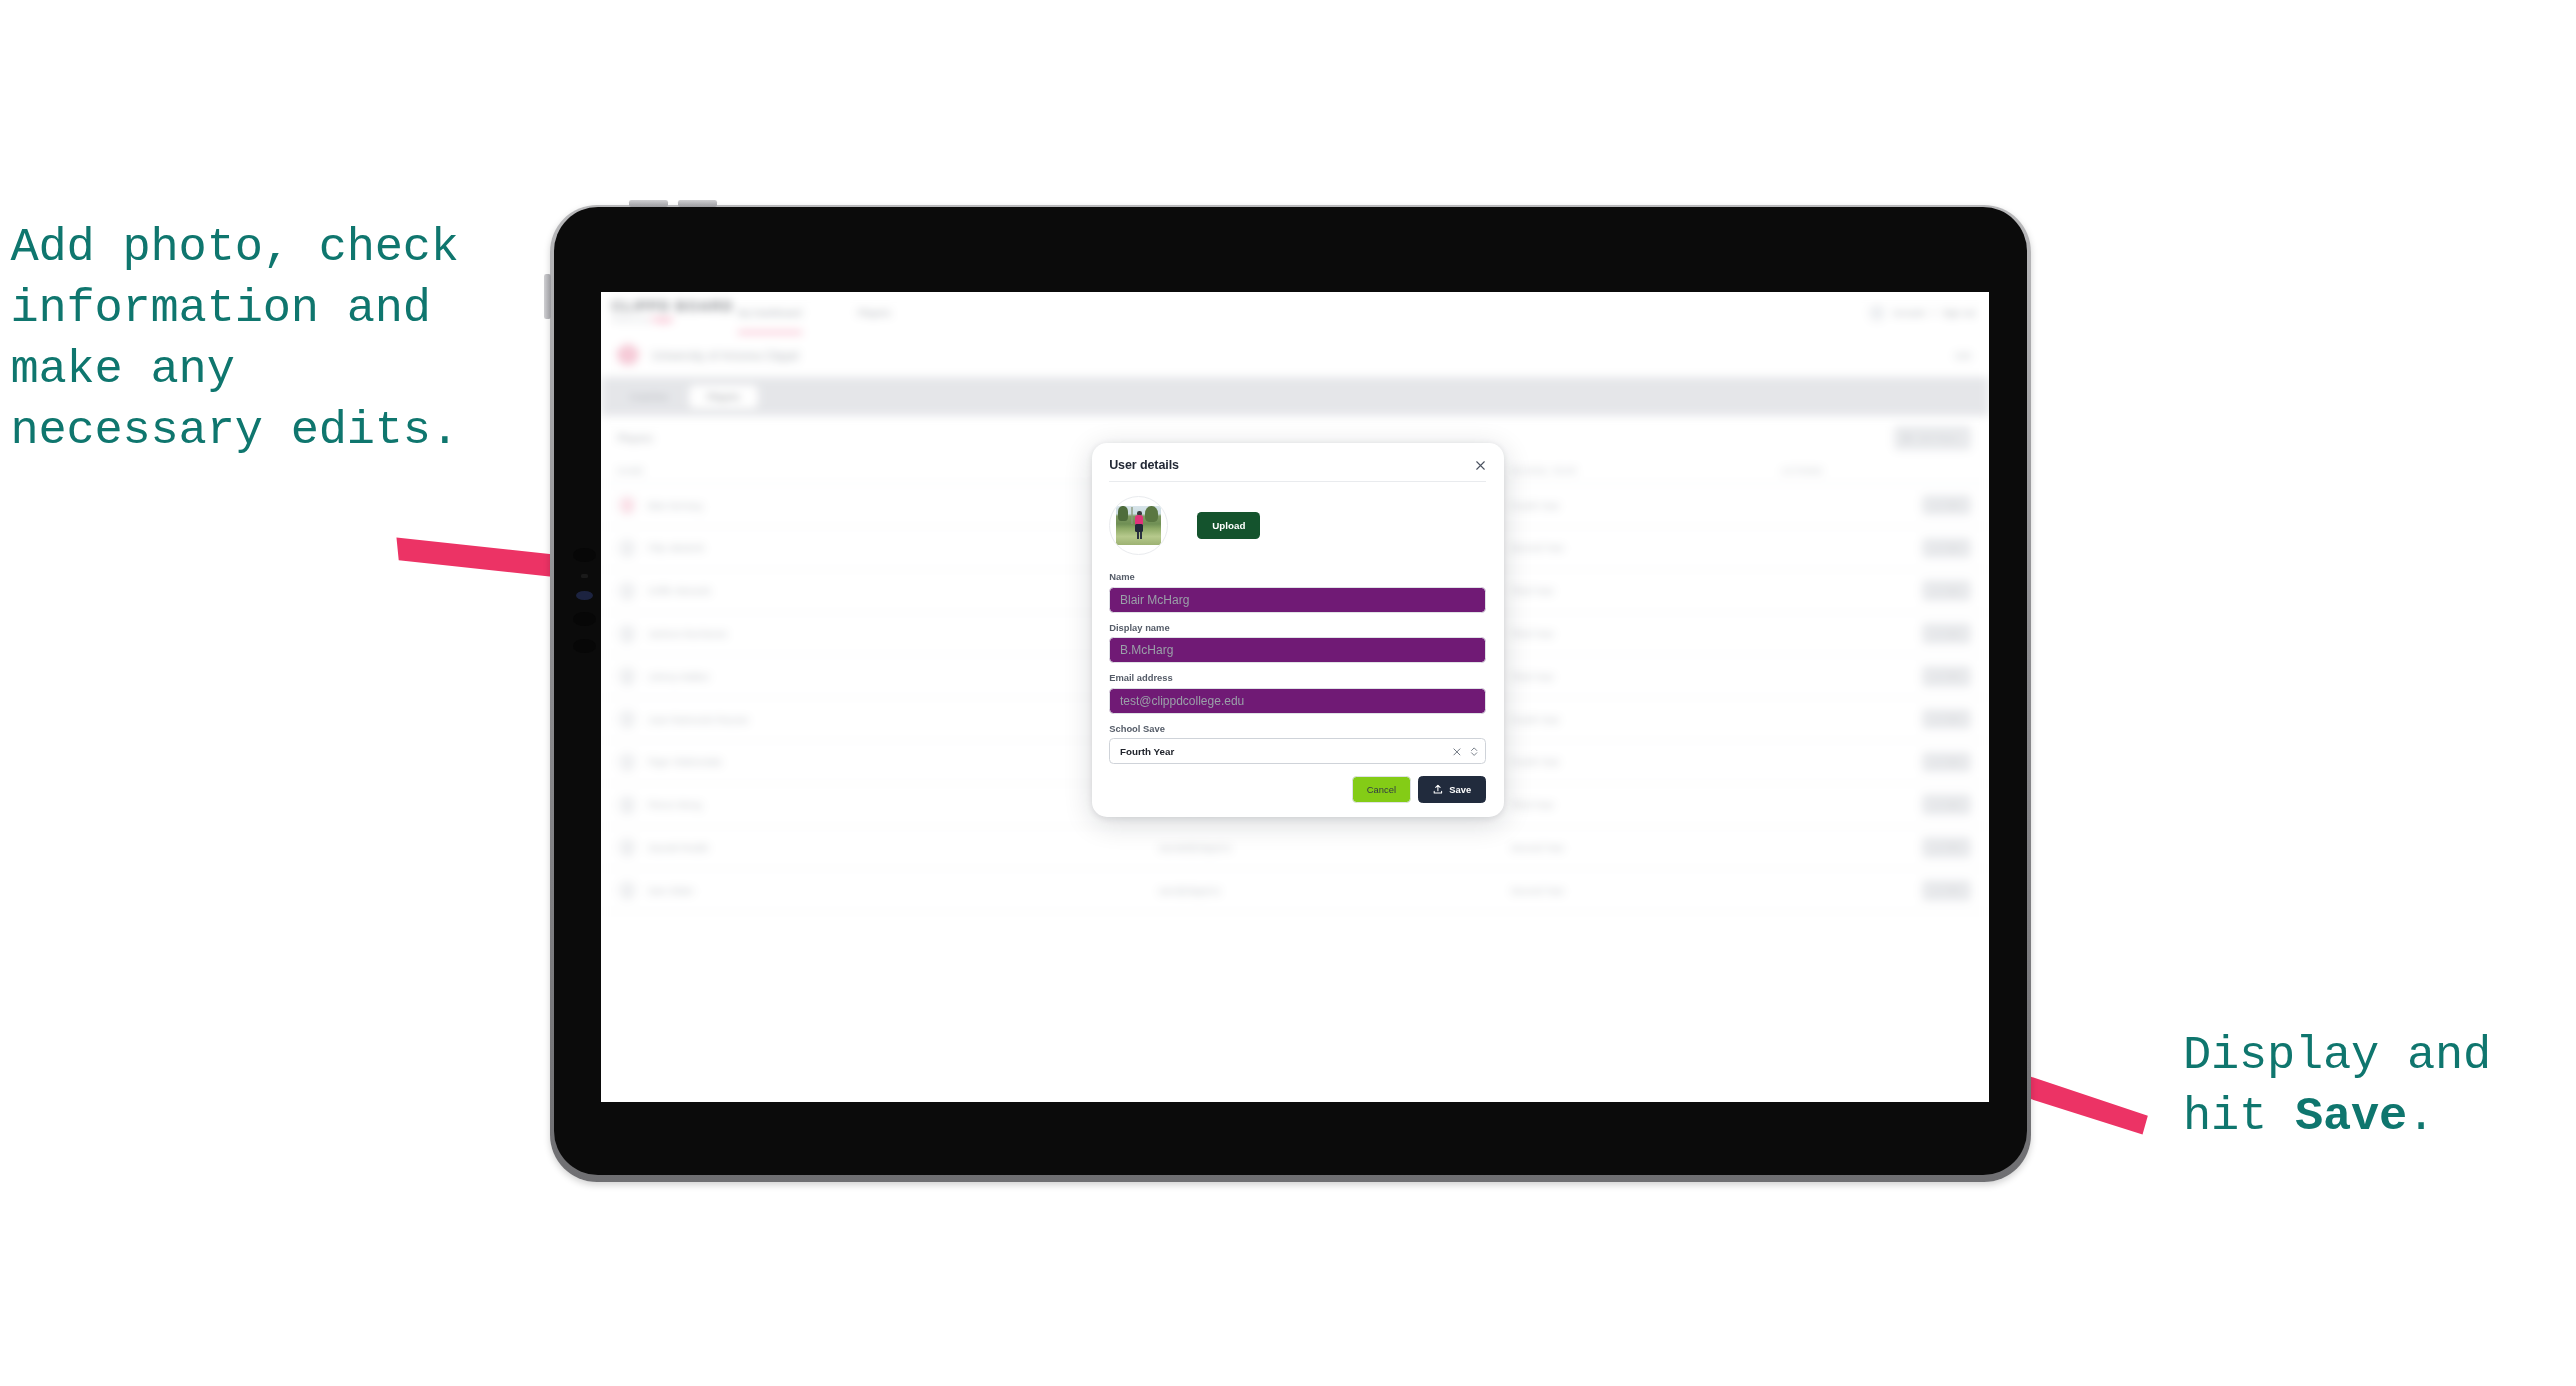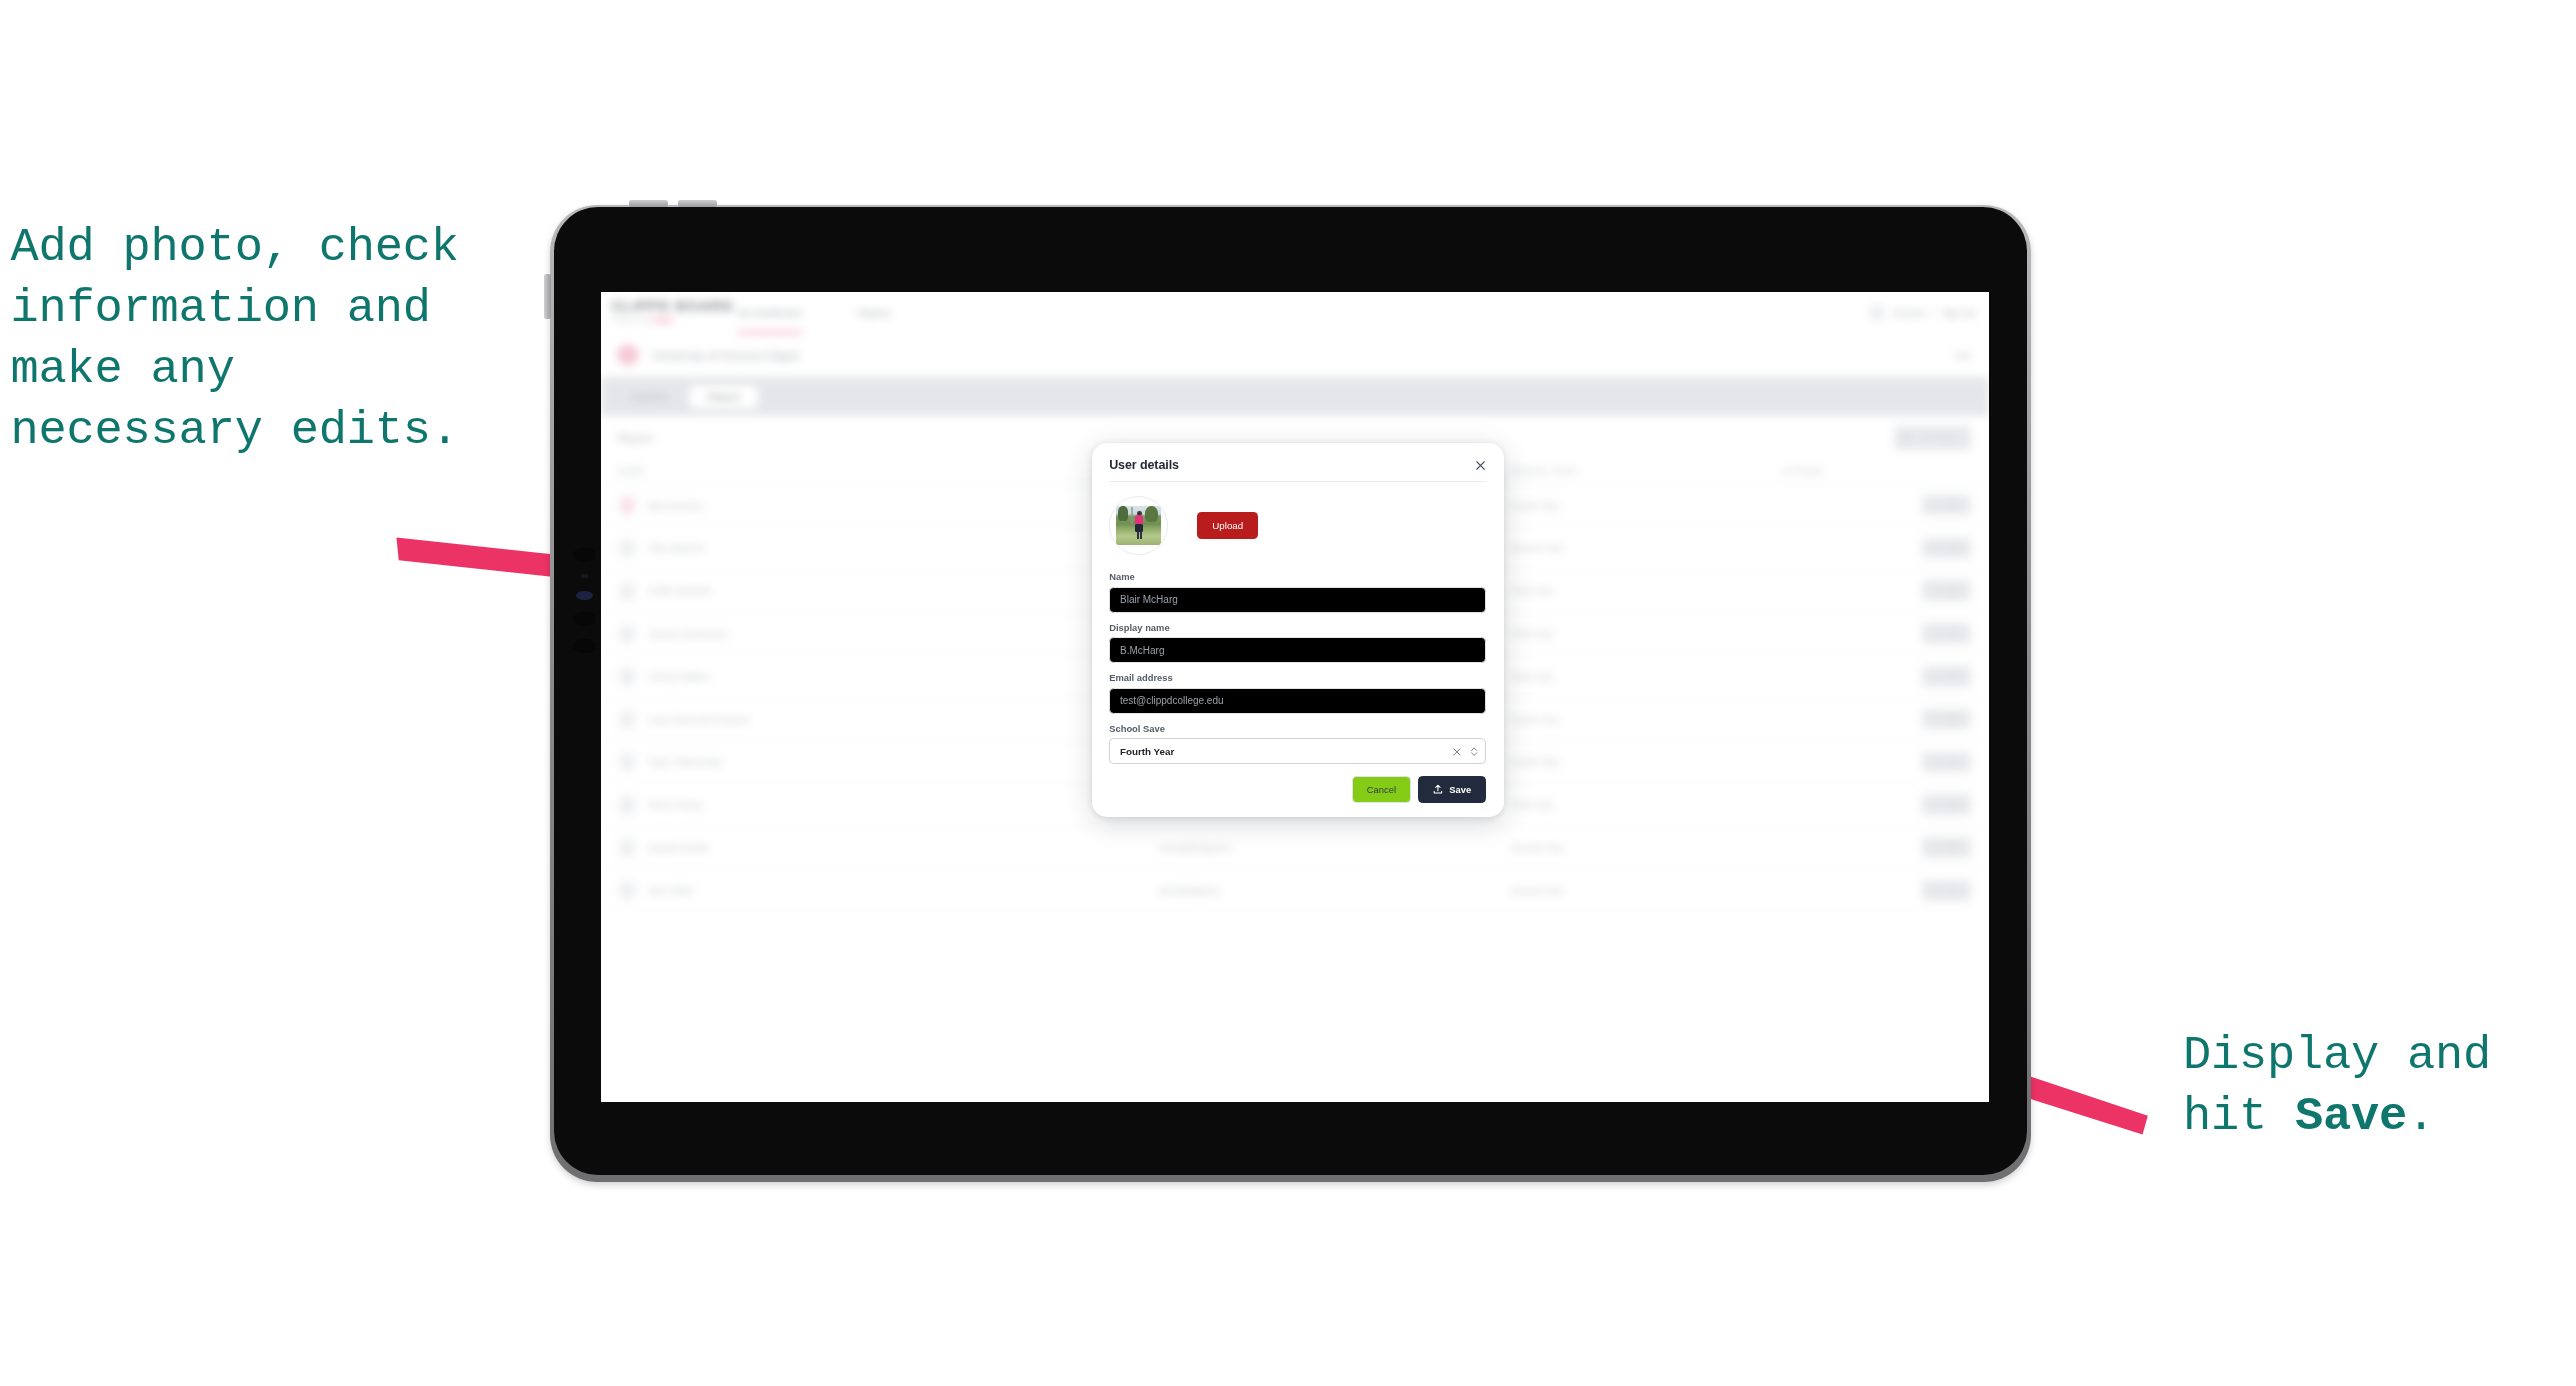--- a/index.html
+++ b/index.html
@@ -417,24 +417,24 @@
   }
   .avatar-photo .golfer-leg {
     position: absolute; left: 20.4px; top: 26px; width: 2.3px; height: 7.5px;
     background: #2a3140;
   }
   .avatar-photo .golfer-leg2 {
     position: absolute; left: 24px; top: 26px; width: 2.3px; height: 7.5px;
     background: #2a3140;
   }
   .upload-btn {
-    background: #b91c1c;
+    background: #14532d;
     color: #ffffff;
     font-size: 9.8px;
-    font-weight: 400;
+    font-weight: 700;
     padding: 8.3px 15px;
     border-radius: 4.5px;
     border: none;
     cursor: pointer;
     font-family: "Liberation Sans", sans-serif;
   }
 
   .field { margin-bottom: 9px; }
   .field-label {
     font-size: 9.4px;
@@ -443,23 +443,23 @@
     display: block;
     font-weight: bold;
   }
   .field-input {
     width: 100%;
     box-sizing: border-box;
     height: 26px;
     border: 0.8px solid #dfe2e6;
     border-radius: 4.5px;
     padding: 0 9.8px;
-    font-size: 10px;
+    font-size: 12px;
     color: #9aa0a8;
-    background: #000000;
+    background: #701a75;
     font-family: "Liberation Sans", sans-serif;
     outline: none;
   }
   .field-input::placeholder { color: #9aa0a8; }
 
   .select-box {
     position: relative;
     width: 100%;
     box-sizing: border-box;
     height: 26px;

